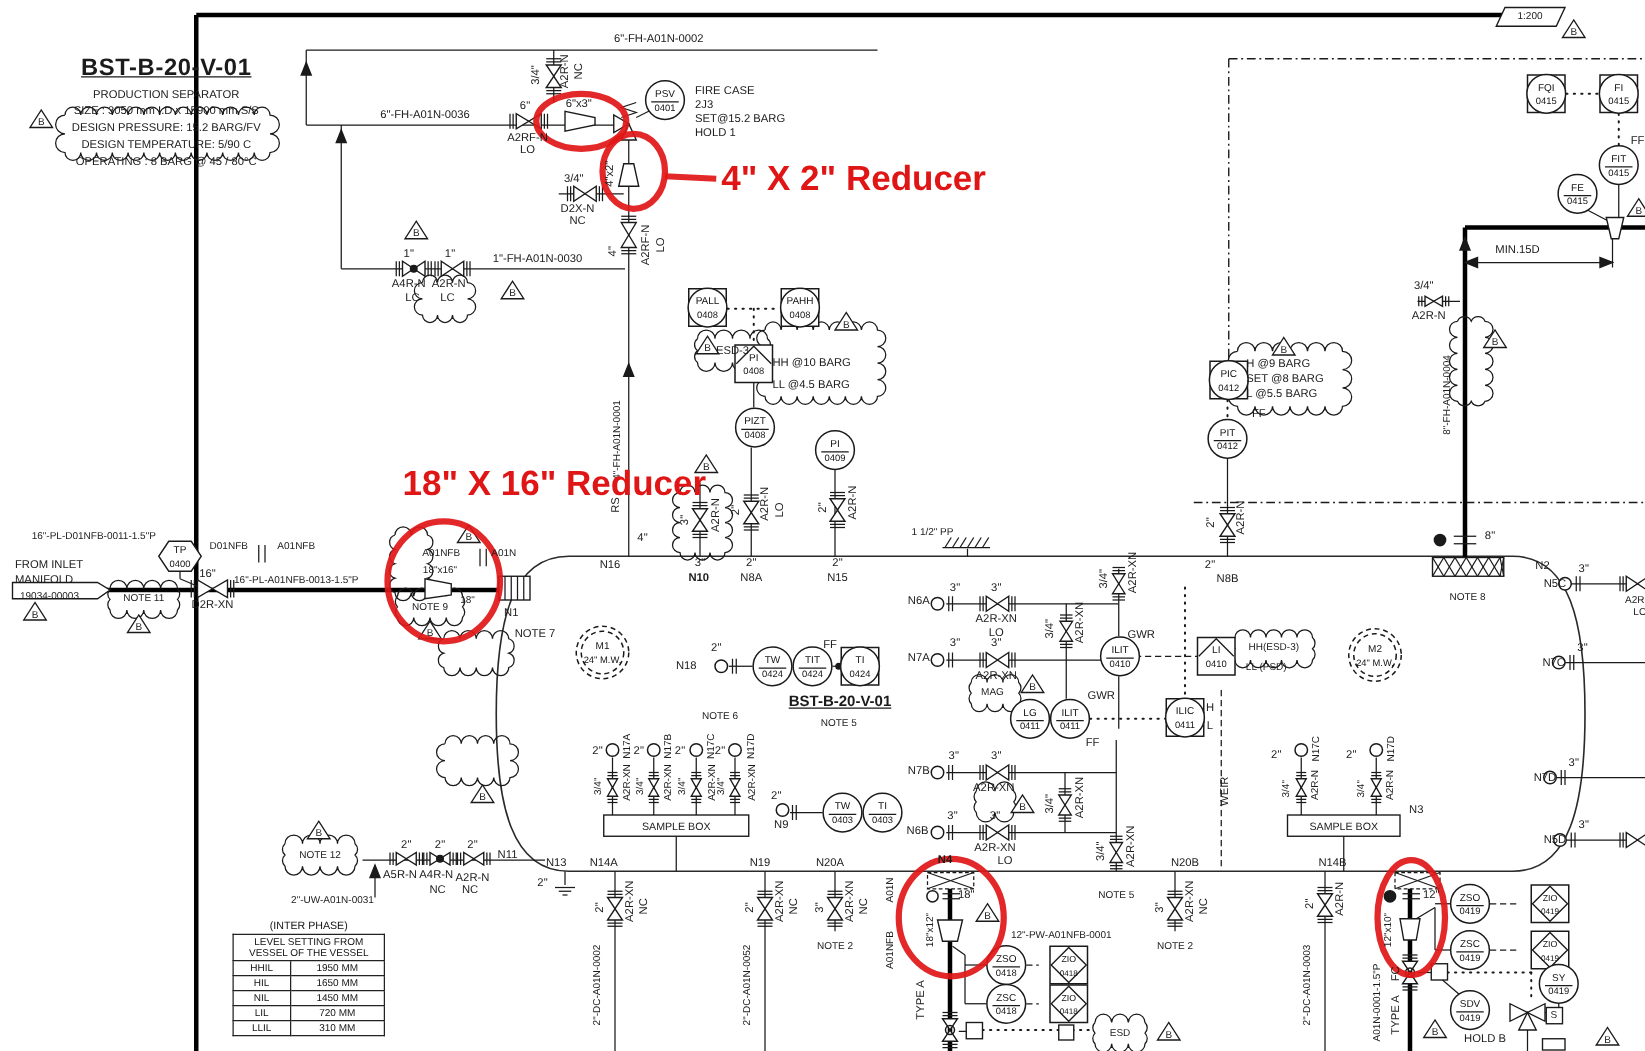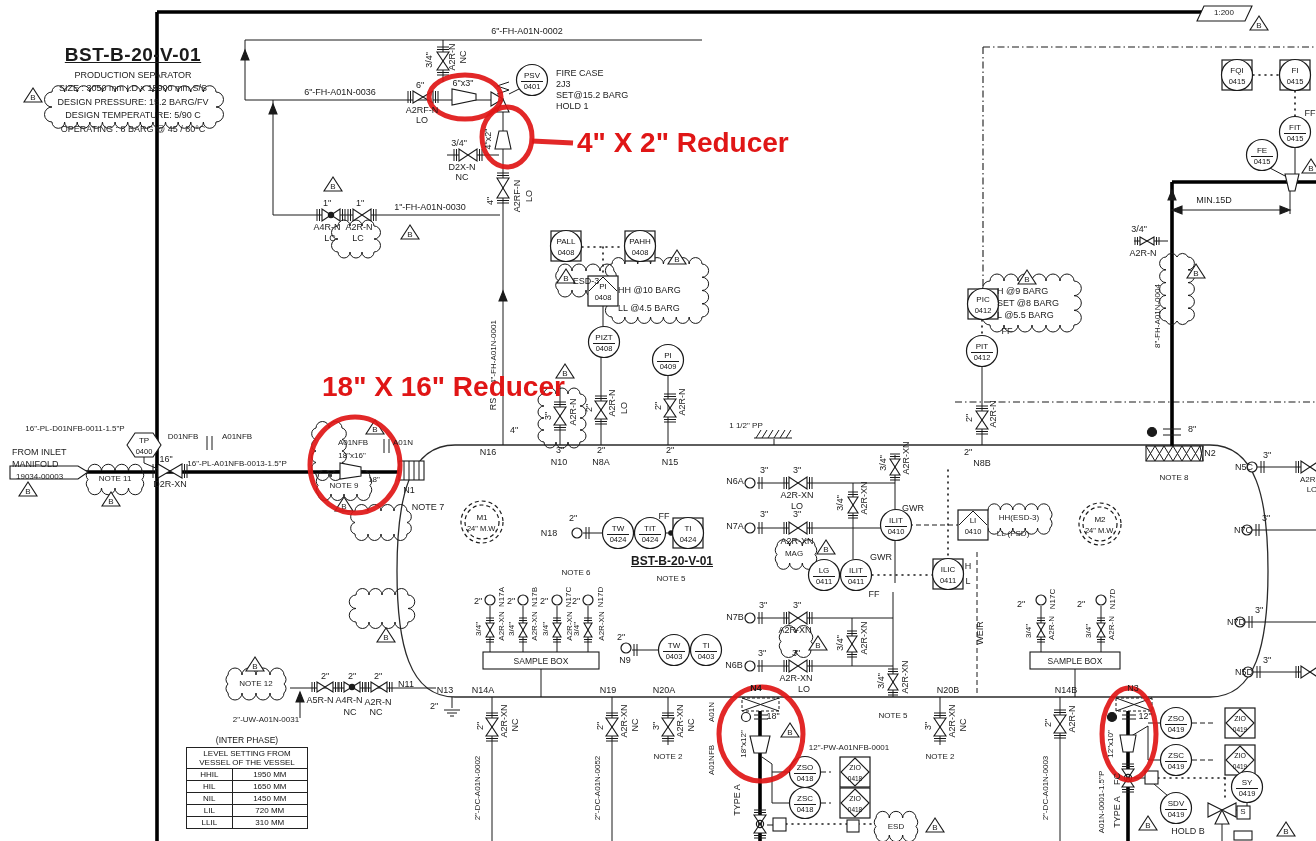--- a/index.html
+++ b/index.html
@@ -767,39 +767,39 @@
       <span class="lbl" style="left: 794px; top: 554px; font-size: 8px;">MAG</span>
       <span class="lbl" style="left: 1019px; top: 518px; font-size: 8px;">HH(ESD-3)</span>
       <span class="lbl" style="left: 1013px; top: 534px; font-size: 8px;">LL (PSD)</span>
       <span class="lbl" style="left: 968px; top: 566px;">H</span>
       <span class="lbl" style="left: 968px; top: 581px;">L</span>
       <span class="lbl" style="left: 493px; top: 404px; transform: translate(-50%, -50%) rotate(-90deg);">RS</span>
       <span class="lbl" style="left: 494px; top: 352px; font-size: 8px; transform: translate(-50%, -50%) rotate(-90deg);">4"-FH-A01N-0001</span>
       <span class="lbl" style="left: 514px; top: 430px;">4"</span>
       <span class="lbl" style="left: 488px; top: 452px;">N16</span>
       <span class="lbl" style="left: 560px; top: 450px;">3"</span>
-      <span class="lbl" style="left: 559px; top: 462px;">N10</span>
+      <span class="lbl" style="left: 559px; top: 462px; font-weight: bold;">N10</span>
       <span class="lbl" style="left: 601px; top: 450px;">2"</span>
       <span class="lbl" style="left: 601px; top: 462px;">N8A</span>
       <span class="lbl" style="left: 670px; top: 450px;">2"</span>
       <span class="lbl" style="left: 670px; top: 462px;">N15</span>
       <span class="lbl" style="left: 548px; top: 416px; transform: translate(-50%, -50%) rotate(-90deg);">3"</span>
       <span class="lbl" style="left: 573px; top: 412px; transform: translate(-50%, -50%) rotate(-90deg);">A2R-N</span>
       <span class="lbl" style="left: 589px; top: 408px; transform: translate(-50%, -50%) rotate(-90deg);">2"</span>
       <span class="lbl" style="left: 612px; top: 403px; transform: translate(-50%, -50%) rotate(-90deg);">A2R-N</span>
       <span class="lbl" style="left: 624px; top: 408px; transform: translate(-50%, -50%) rotate(-90deg);">LO</span>
       <span class="lbl" style="left: 658px; top: 406px; transform: translate(-50%, -50%) rotate(-90deg);">2"</span>
       <span class="lbl" style="left: 682px; top: 402px; transform: translate(-50%, -50%) rotate(-90deg);">A2R-N</span>
       <span class="lbl" style="left: 746px; top: 426px; font-size: 8px;">1 1/2" PP</span>
       <span class="lbl" style="left: 969px; top: 418px; transform: translate(-50%, -50%) rotate(-90deg);">2"</span>
       <span class="lbl" style="left: 993px; top: 414px; transform: translate(-50%, -50%) rotate(-90deg);">A2R-N</span>
       <span class="lbl" style="left: 968px; top: 452px;">2"</span>
       <span class="lbl" style="left: 982px; top: 463px;">N8B</span>
       <span class="lbl" style="left: 1192px; top: 429px;">8"</span>
-      <span class="lbl" style="left: 1210px; top: 453px;">N2</span>
+      <span class="lbl" style="left: 1210px; top: 453px; padding-left: 48px;">N2</span>
       <span class="lbl" style="left: 1174px; top: 478px; font-size: 8px;">NOTE 8</span>
       <span class="lbl" style="left: 1139px; top: 229px;">3/4"</span>
       <span class="lbl" style="left: 1143px; top: 253px;">A2R-N</span>
       <span class="lbl" style="left: 1158px; top: 316px; font-size: 8px; transform: translate(-50%, -50%) rotate(-90deg);">8"-FH-A01N-0004</span>
       <span class="lbl" style="left: 1214px; top: 200px;">MIN.15D</span>
       <span class="lbl" style="left: 75px; top: 429px; font-size: 8px;">16"-PL-D01NFB-0011-1.5"P</span>
       <span class="lbl left" style="left: 12px; top: 452px;">FROM INLET</span>
       <span class="lbl left" style="left: 12px; top: 464px;">MANIFOLD</span>
       <span class="lbl left" style="left: 16px; top: 477px; font-size: 8px;">19034-00003</span>
       <span class="lbl" style="left: 183px; top: 437px; font-size: 8px;">D01NFB</span>
@@ -912,21 +912,21 @@
       <span class="lbl" style="left: 893px; top: 716px; font-size: 8px;">NOTE 5</span>
       <span class="lbl" style="left: 948px; top: 690px;">N20B</span>
       <span class="lbl" style="left: 928px; top: 726px; transform: translate(-50%, -50%) rotate(-90deg);">3"</span>
       <span class="lbl" style="left: 952px; top: 721px; transform: translate(-50%, -50%) rotate(-90deg);">A2R-XN</span>
       <span class="lbl" style="left: 963px; top: 725px; transform: translate(-50%, -50%) rotate(-90deg);">NC</span>
       <span class="lbl" style="left: 940px; top: 757px; font-size: 8px;">NOTE 2</span>
       <span class="lbl" style="left: 1066px; top: 690px;">N14B</span>
       <span class="lbl" style="left: 1048px; top: 723px; transform: translate(-50%, -50%) rotate(-90deg);">2"</span>
       <span class="lbl" style="left: 1072px; top: 719px; transform: translate(-50%, -50%) rotate(-90deg);">A2R-N</span>
       <span class="lbl" style="left: 1046px; top: 788px; font-size: 8px; transform: translate(-50%, -50%) rotate(-90deg);">2"-DC-A01N-0003</span>
-      <span class="lbl" style="left: 1133px; top: 688px;">N3</span>
+      <span class="lbl" style="left: 1133px; top: 648px;">N3</span>
       <span class="lbl" style="left: 1145px; top: 716px;">12"</span>
       <span class="lbl" style="left: 1111px; top: 744px; font-size: 8px; transform: translate(-50%, -50%) rotate(-90deg);">12"x10"</span>
       <span class="lbl" style="left: 1117px; top: 779px; transform: translate(-50%, -50%) rotate(-90deg);">FC</span>
       <span class="lbl" style="left: 1117px; top: 812px; transform: translate(-50%, -50%) rotate(-90deg);">TYPE A</span>
       <span class="lbl" style="left: 1102px; top: 802px; font-size: 8px; transform: translate(-50%, -50%) rotate(-90deg);">A01N-0001-1.5"P</span>
       <span class="lbl" style="left: 1188px; top: 831px;">HOLD B</span>
       <span class="lbl" style="left: 1243px; top: 812px; font-size: 8px;">S</span>
       <span class="lbl" style="left: 896px; top: 827px; font-size: 8px;">ESD</span>
       <span class="lbl" style="left: 406px; top: 684px;">N11</span>
       <span class="lbl" style="left: 325px; top: 676px;">2"</span>

